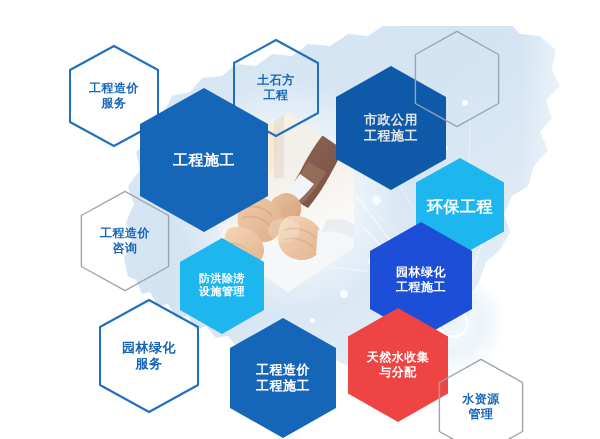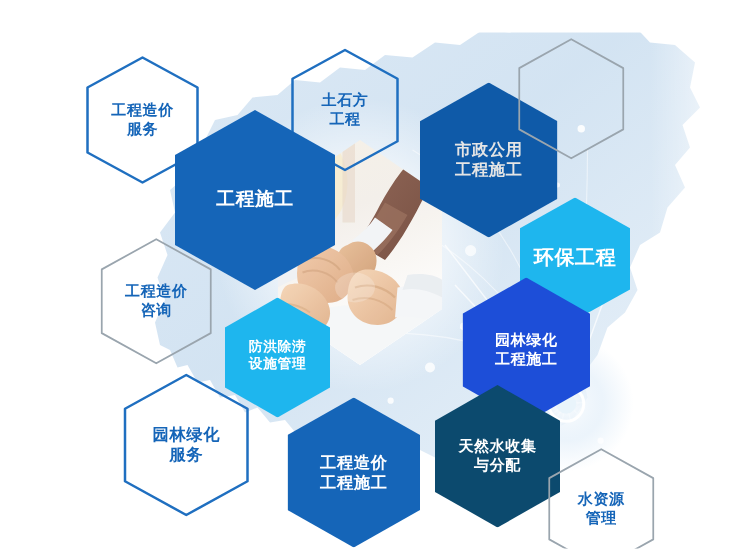--- a/index.html
+++ b/index.html
@@ -295,21 +295,21 @@
           <span class="lbl">园林绿化</span>
           <span class="lbl">服务</span>
         </div>
       </div>
       <div class="hex solid" style="left: 230px; top: 318px; width: 106px; height: 120px; background: rgb(21, 101, 184);">
         <div class="txt" style="color: rgb(255, 255, 255); font-size: 13px;">
           <span class="lbl">工程造价</span>
           <span class="lbl">工程施工</span>
         </div>
       </div>
-      <div class="hex solid" style="left: 348px; top: 308px; width: 100px; height: 114px; background: #0c4a6e;">
+      <div class="hex solid" style="left: 348px; top: 308px; width: 100px; height: 114px; background: #ef4444;">
         <div class="txt" style="color: rgb(255, 255, 255); font-size: 12px;">
           <span class="lbl">天然水收集</span>
           <span class="lbl">与分配</span>
         </div>
       </div>
       <div class="hex outline" style="left: 438px; top: 358px; width: 86px; height: 98px; clip-path: none;">
         <div class="ring" style="background: transparent; clip-path: none;">
           <svg width="86" height="98" viewBox="0 0 86 98" style="position: absolute; left: 0px; top: 0px;">
             <polygon points="43,1.4 84.6,24.5 84.6,73.5 43,96.6 1.4,73.5 1.4,24.5" fill="none" stroke="#9aa5ae" stroke-width="1.4" stroke-linejoin="round"></polygon>
           </svg>

